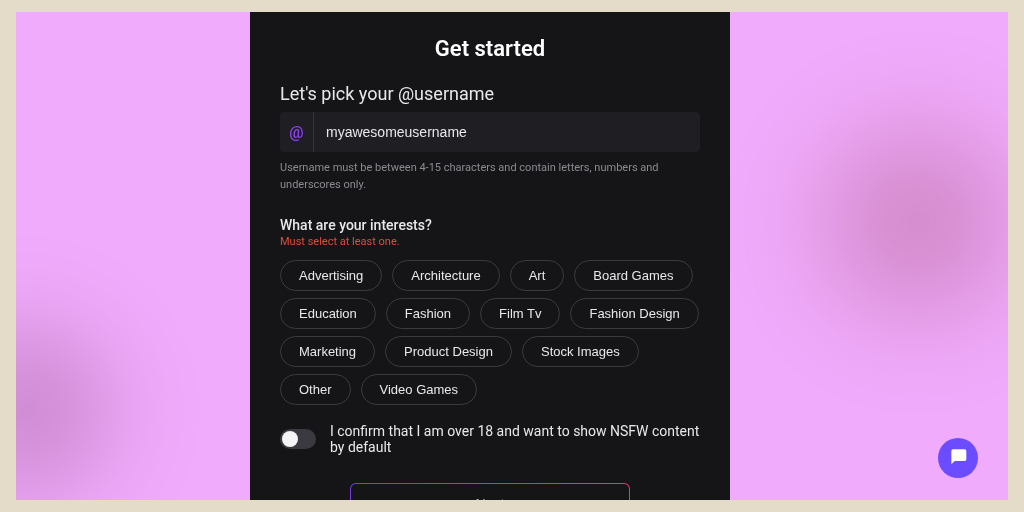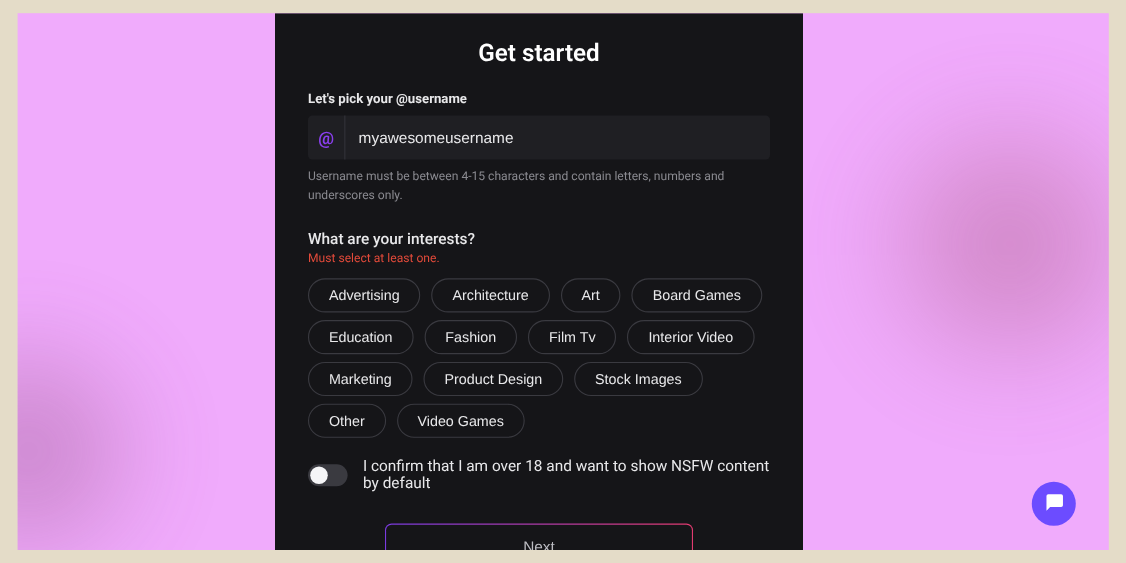--- a/index.html
+++ b/index.html
@@ -42,22 +42,22 @@
       overflow: hidden;
     }
     .title {
       font-size: 22px;
       font-weight: 600;
       text-align: center;
       margin-bottom: 22px;
       color: #fff;
     }
     .section-label {
-      font-size: 12px;
-      font-weight: 700;
+      font-size: 18px;
+      font-weight: 400;
       color: #e8e8ea;
       margin-bottom: 8px;
     }
     .input-wrap {
       display: flex;
       align-items: center;
       background: #1f1f23;
       border-radius: 4px;
       height: 40px;
       margin-bottom: 8px;
@@ -196,21 +196,21 @@
     <div class="error-hint">Must select at least one.</div>
 
     <div class="chips">
       <button class="chip">Advertising</button>
       <button class="chip">Architecture</button>
       <button class="chip">Art</button>
       <button class="chip">Board Games</button>
       <button class="chip">Education</button>
       <button class="chip">Fashion</button>
       <button class="chip">Film Tv</button>
-      <button class="chip">Interior Video</button>
+      <button class="chip">Fashion Design</button>
       <button class="chip">Marketing</button>
       <button class="chip">Product Design</button>
       <button class="chip">Stock Images</button>
       <button class="chip">Other</button>
       <button class="chip">Video Games</button>
     </div>
 
     <div class="toggle-row">
       <div class="toggle">
         <div class="toggle-knob"></div>

